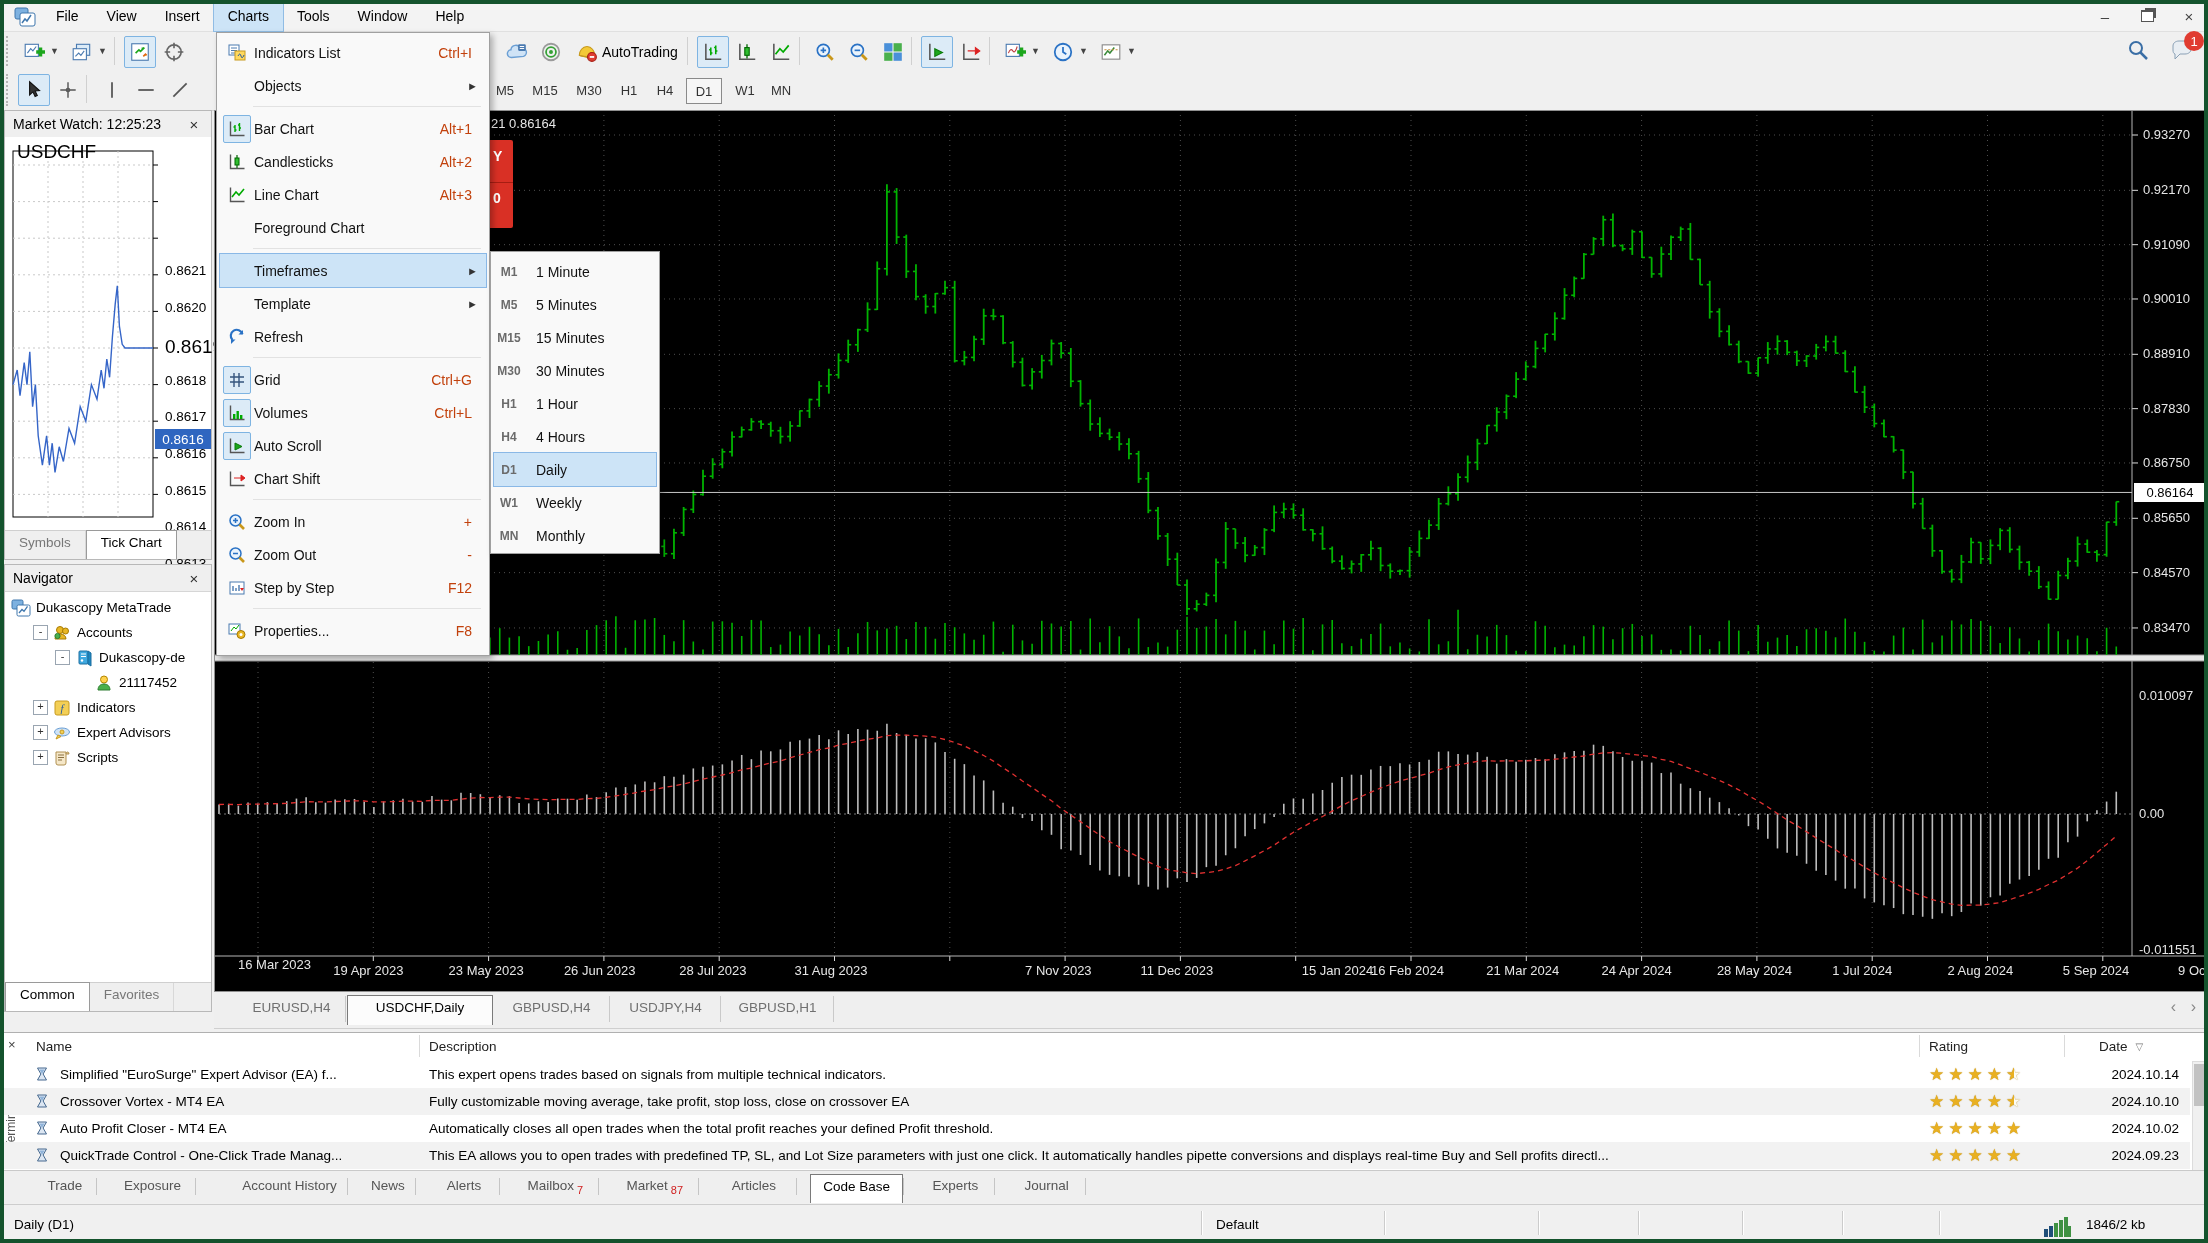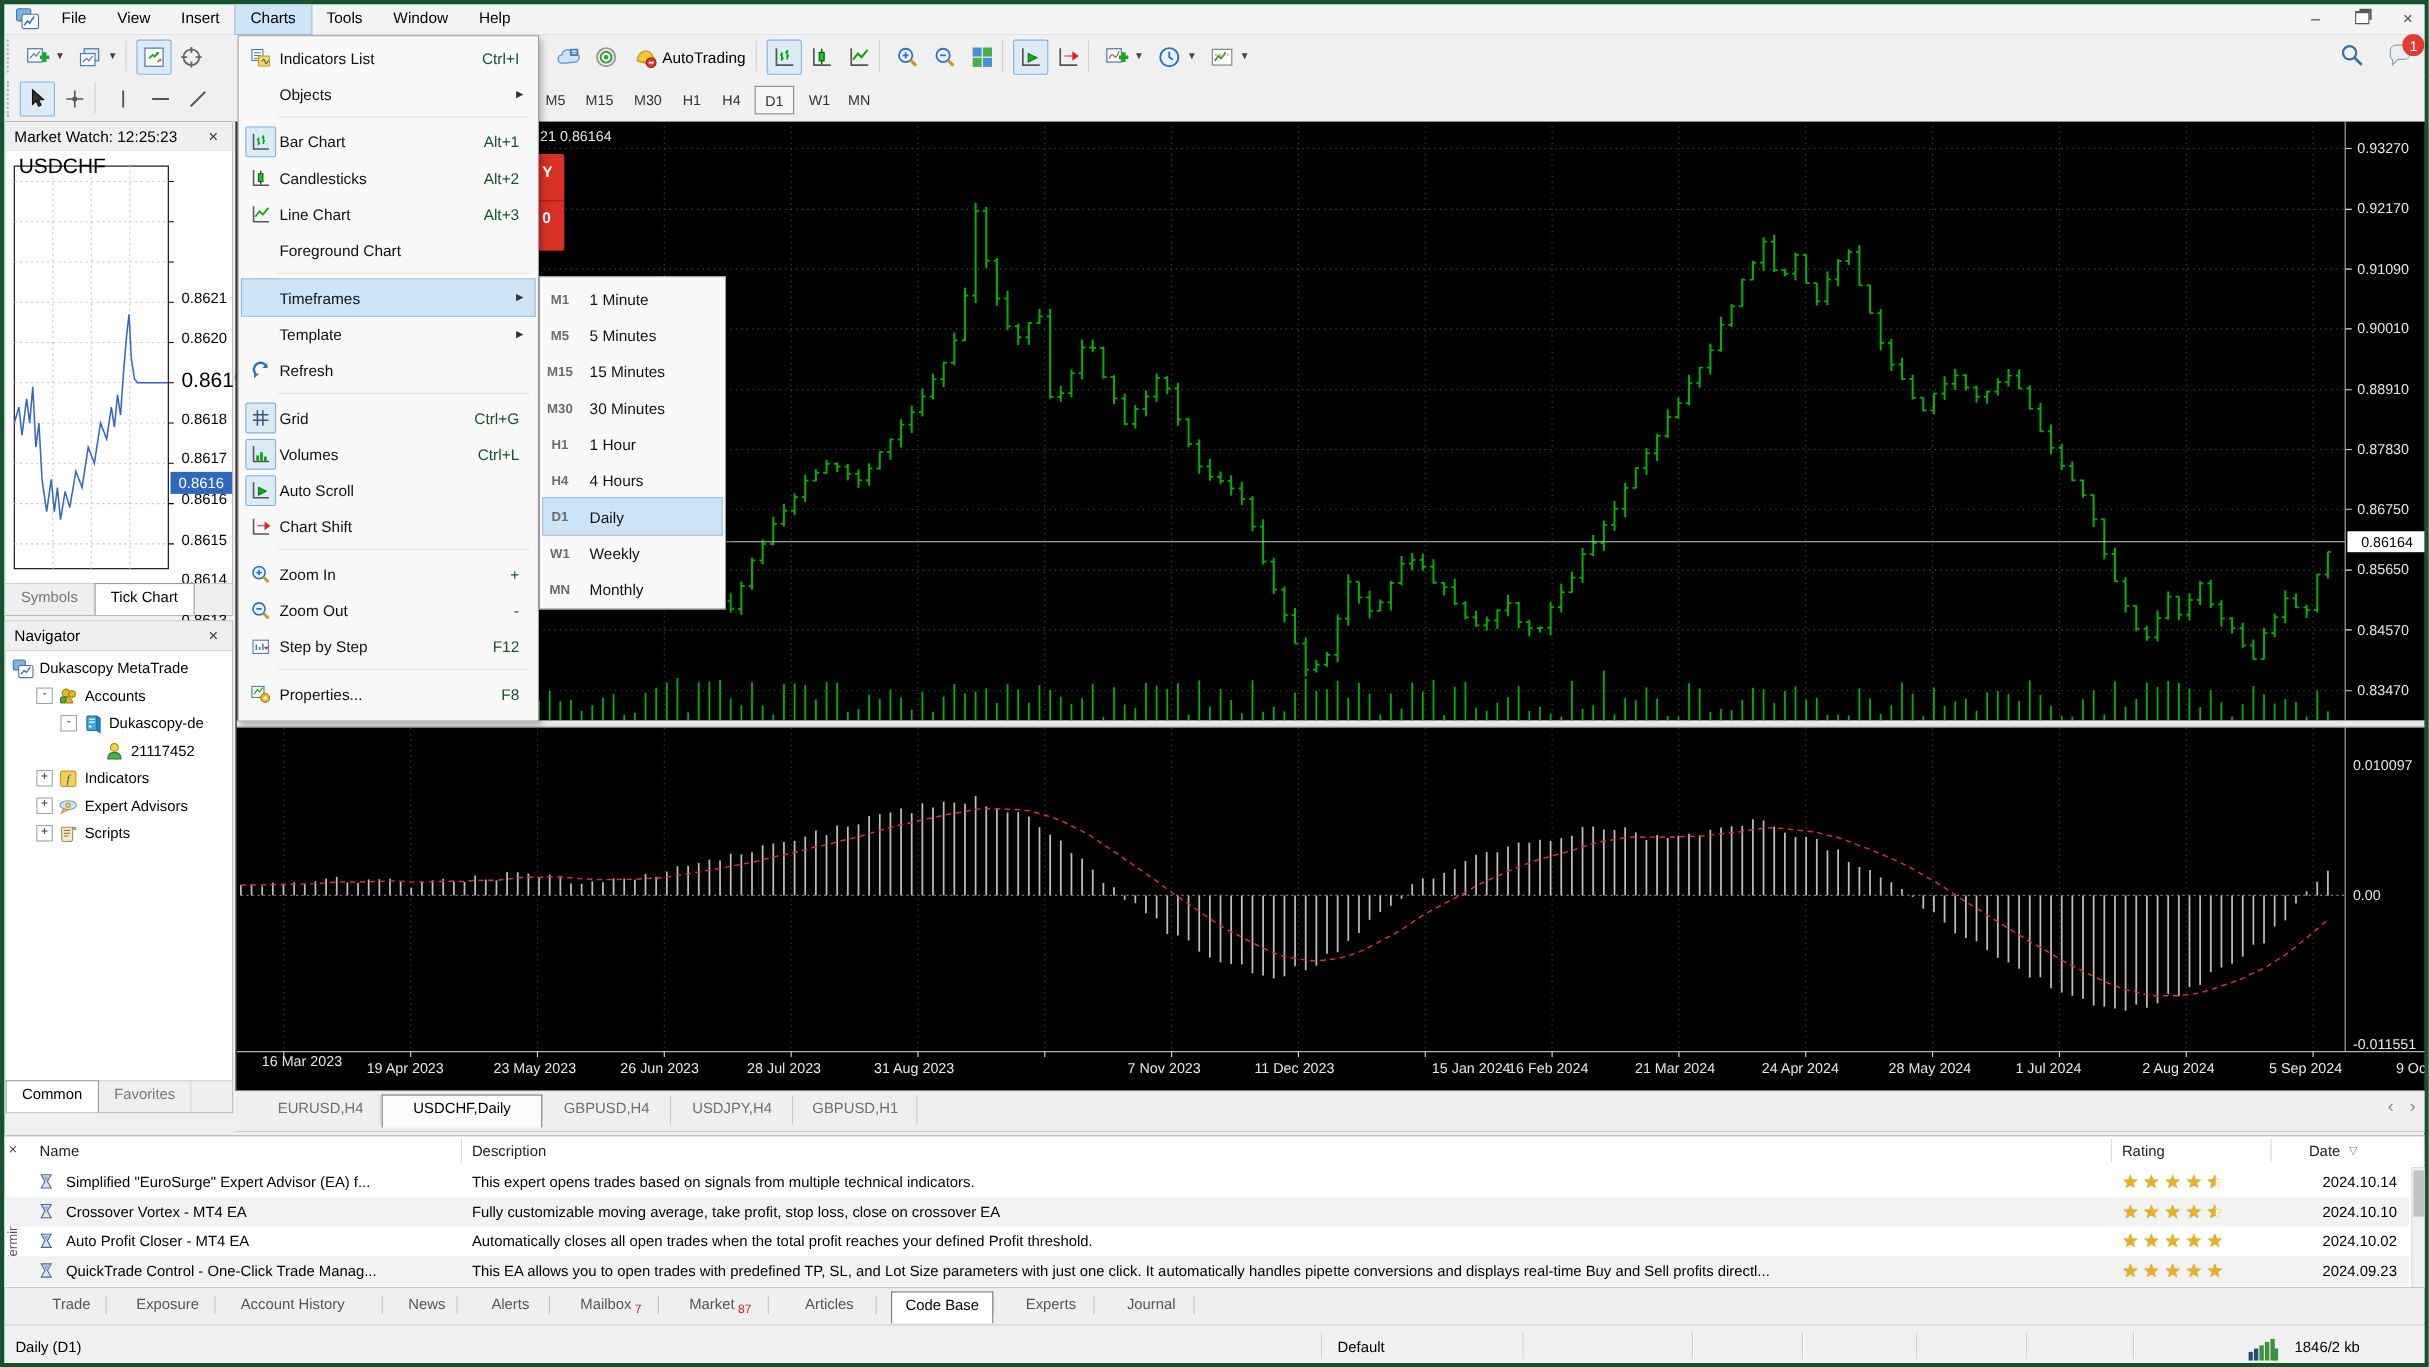--- a/index.html
+++ b/index.html
@@ -50,21 +50,21 @@
   .tcount{color:#d02020;font-size:11px;vertical-align:sub;}
   .tdiv{position:absolute;top:7px;width:1px;height:17px;background:#c5c5c5;}
   
   #statusbar{position:absolute;left:0;top:1200px;width:2208px;height:43px;background:#f0f0f0;border-top:1px solid #cdcdcd;font-size:13.5px;}
   .scell-sep{position:absolute;top:6px;width:1px;height:24px;background:#cccccc;border-right:1px solid #fff;}
   
   .menu-panel{position:absolute;background:#f9f9f9;border:1px solid #a0a0a0;box-shadow:3px 3px 6px rgba(0,0,0,.28);z-index:100;}
   .mi{position:absolute;left:3px;right:3px;height:33px;display:flex;align-items:center;}
   .mi .micon{width:34px;display:flex;justify-content:center;flex:none;}
   .mi .mlabel{font-size:14px;color:#111;}
-  .mi .mshort{margin-left:auto;padding-right:14px;font-size:14px;color:#14532d;}
+  .mi .mshort{margin-left:auto;padding-right:14px;font-size:14px;color:#c2410c;}
   .mi .marrow{margin-left:auto;padding-right:8px;font-size:11px;color:#333;}
   .mi.hl{background:#cde4f7;outline:1px solid #8ab8e6;}
   .msep{position:absolute;left:36px;right:8px;height:1px;background:#e2e2e2;}
   .iconbox{width:26px;height:26px;display:flex;align-items:center;justify-content:center;}
   .iconbox.toggled{background:#dcebf7;border:1px solid #7eb4e2;border-radius:2px;}
   .sub-badge{width:30px;flex:none;font-size:12px;font-weight:bold;color:#6b6b6b;text-align:center;}
   svg{display:block;}
 </style>
 </head>
 <body>
@@ -1664,21 +1664,21 @@
     <div class="abs" style="left:2188px;top:28px;width:14px;height:108px;background:#f0f0f0;border:1px solid #dcdcdc;">
       <div class="abs" style="left:1px;top:2px;width:10px;height:42px;background:#c2c2c2;"></div>
     </div>
   </div>
 
   <div id="term-tabs">
       <div class="ttab" style="left: 30px; width: 62px; text-align: center;"><span>Trade</span></div>
       <div class="tdiv" style="left: 92px;"></div>
       <div class="ttab" style="left: 106px; width: 84.8px; text-align: center;"><span>Exposure</span></div>
       <div class="tdiv" style="left: 190.8px;"></div>
-      <div class="ttab" style="left: 204.8px; width: 138px; text-align: left;"><span>Account History</span></div>
+      <div class="ttab" style="left: 204.8px; width: 138px; text-align: right;"><span>Account History</span></div>
       <div class="tdiv" style="left: 342.8px;"></div>
       <div class="ttab" style="left: 356.8px; width: 54.4px; text-align: center;"><span>News</span></div>
       <div class="tdiv" style="left: 411.2px;"></div>
       <div class="ttab" style="left: 425.2px; width: 69.6px; text-align: center;"><span>Alerts</span></div>
       <div class="tdiv" style="left: 494.8px;"></div>
       <div class="ttab" style="left: 508.8px; width: 85.2px; text-align: center;"><span>Mailbox</span><span class="tcount"> 7</span></div>
       <div class="tdiv" style="left: 594px;"></div>
       <div class="ttab" style="left: 608px; width: 85.6px; text-align: center;"><span>Market</span><span class="tcount"> 87</span></div>
       <div class="tdiv" style="left: 693.6px;"></div>
       <div class="ttab" style="left: 707.6px; width: 84.8px; text-align: center;"><span>Articles</span></div>

